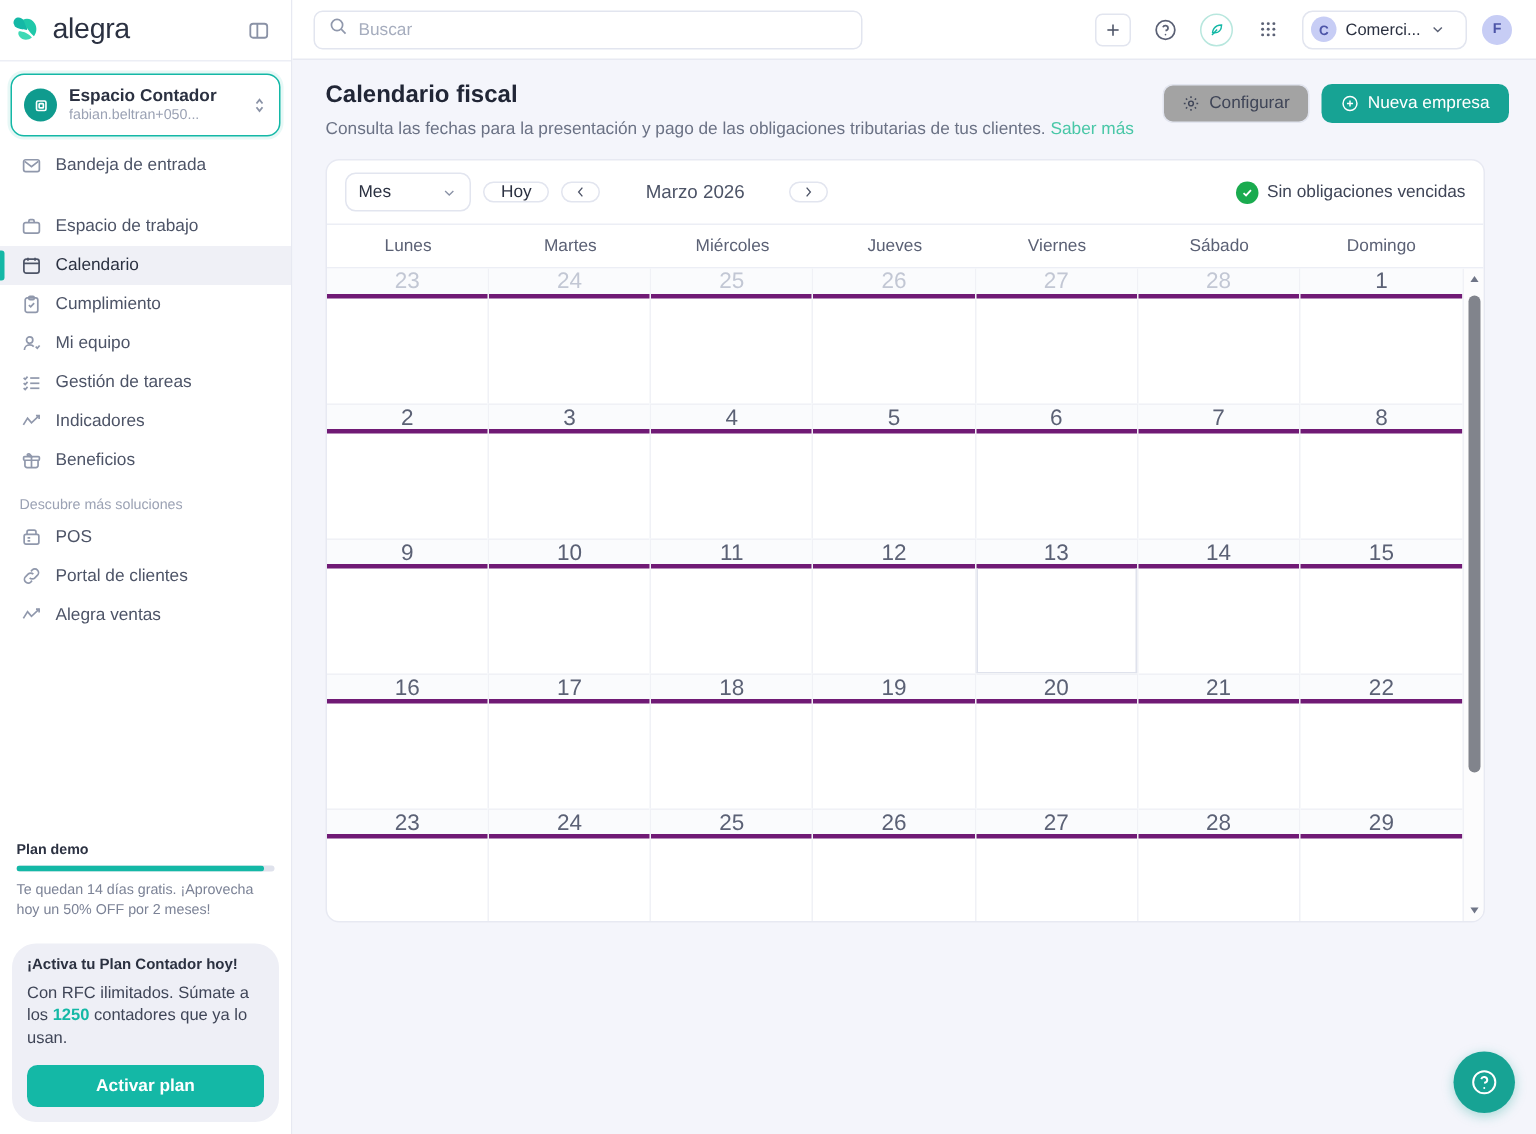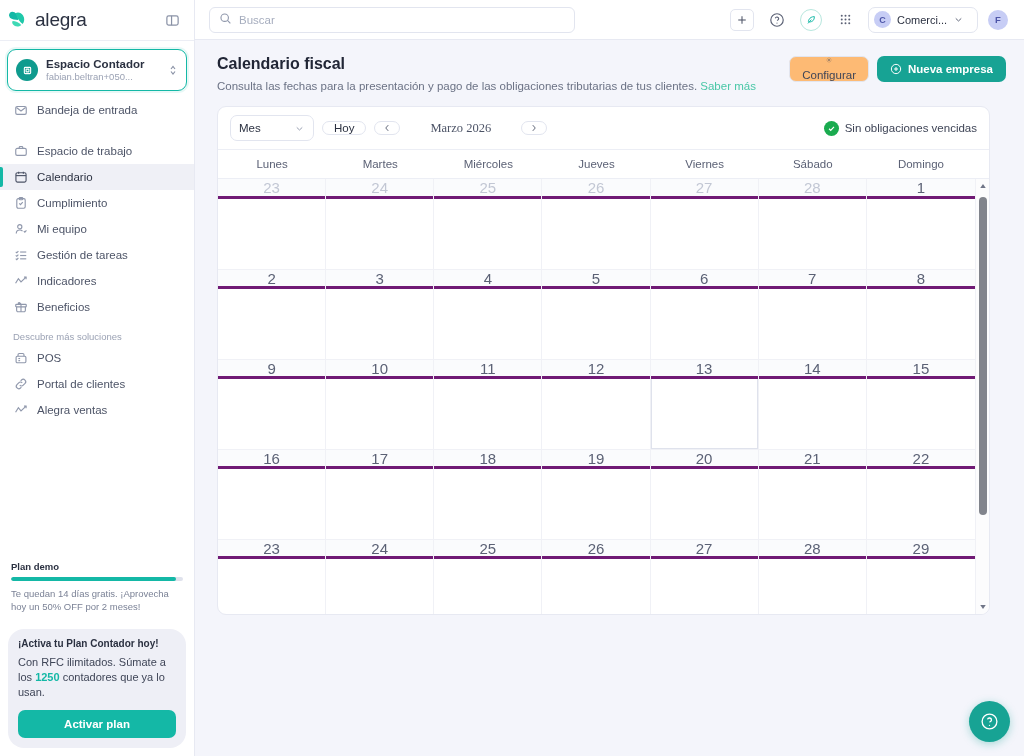--- a/index.html
+++ b/index.html
@@ -169,28 +169,28 @@
   }
   .ph-left { flex: 1; }
   .ph-title {
     font-size: 16px; font-weight: bold; color: #212636; line-height: 20px;
     margin-bottom: 4px;
   }
   .ph-sub { font-size: 11.5px; color: #6b7285; line-height: 16px; }
   .ph-sub a { color: #49c7a7; text-decoration: none; }
   .ph-actions { display: flex; gap: 8px; padding-top: 2px; }
   .btn-ghost {
-    height: 26px; border: 1px solid #e2e5ef; background: #fdba74;
+    height: 26px; border: 1px solid #e2e5ef; background: #a3a3a3;
     border-radius: 7px; font-size: 11.5px; color: #3f4557;
     display: flex; align-items: center; gap: 6px; padding: 0 12px;
-    cursor: pointer; font-family: "Liberation Sans", sans-serif; flex-direction: column;
+    cursor: pointer; font-family: "Liberation Sans", sans-serif;
   }
   .btn-primary {
     height: 26px; border: none; background: #17a394; color: #fff;
-    border-radius: 7px; font-size: 11.5px; font-weight: bold;
+    border-radius: 7px; font-size: 11.5px; font-weight: normal;
     display: flex; align-items: center; gap: 6px; padding: 0 13px;
     cursor: pointer; font-family: "Liberation Sans", sans-serif;
   }
 
   
   .cal-card {
     margin: 0 34px 0 22px; background: #fff; border: 1px solid #e7e9f2;
     border-radius: 9px; overflow: hidden; height: 509px;
     display: flex; flex-direction: column;
   }
@@ -205,21 +205,21 @@
     background: #fff;
   }
   .tb-sm {
     height: 14px; min-width: 26px; border: 1px solid #e2e5ef;
     border-radius: 7px; background: #fff; display: flex; align-items: center;
     justify-content: center; font-size: 11.5px; color: #2b3141;
     padding: 0 11px; cursor: pointer; font-family: "Liberation Sans", sans-serif;
   }
   .tb-sm.arrow { padding: 0; width: 26px; color: #4d5467; }
   .cal-month {
-    font-size: 12.5px; color: #4d5467; padding: 0 22px; white-space: nowrap; font-family: Liberation Serif, serif;
+    font-size: 12.5px; color: #4d5467; padding: 0 22px; white-space: nowrap;
   }
   .cal-spacer { flex: 1; }
   .status-chip { display: flex; align-items: center; gap: 6px; }
   .status-dot {
     width: 15px; height: 15px; border-radius: 50%; background: #1aab4f;
     display: flex; align-items: center; justify-content: center;
   }
   .status-text { font-size: 11.5px; color: #3f4557; }
 
   .weekdays {

